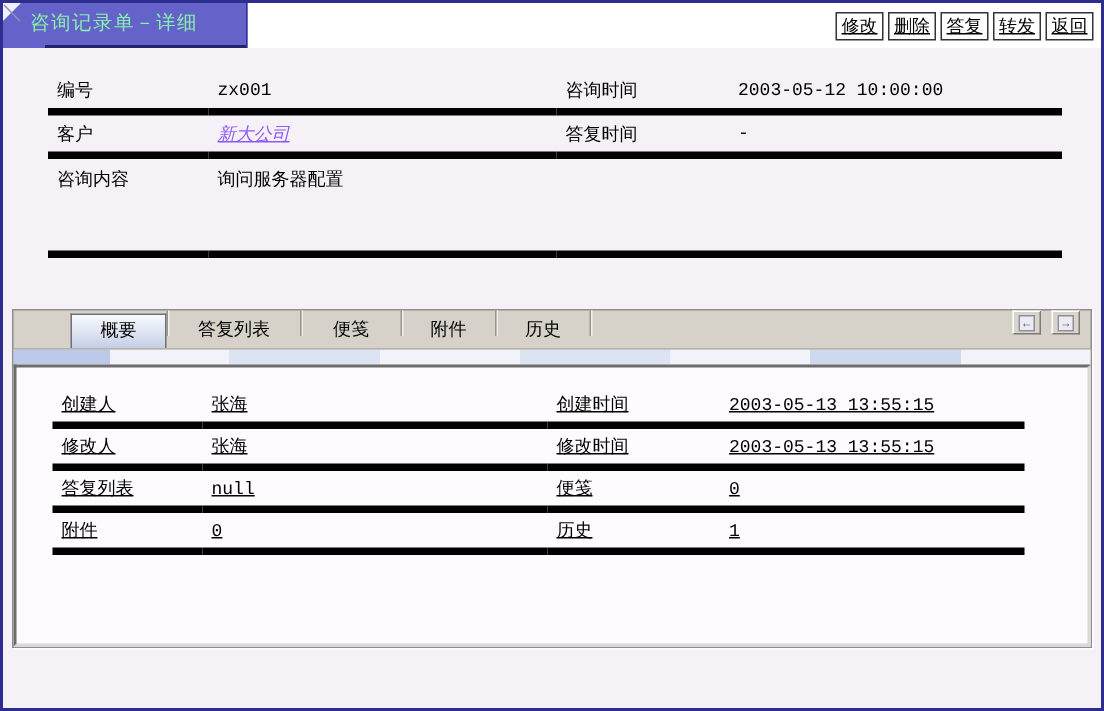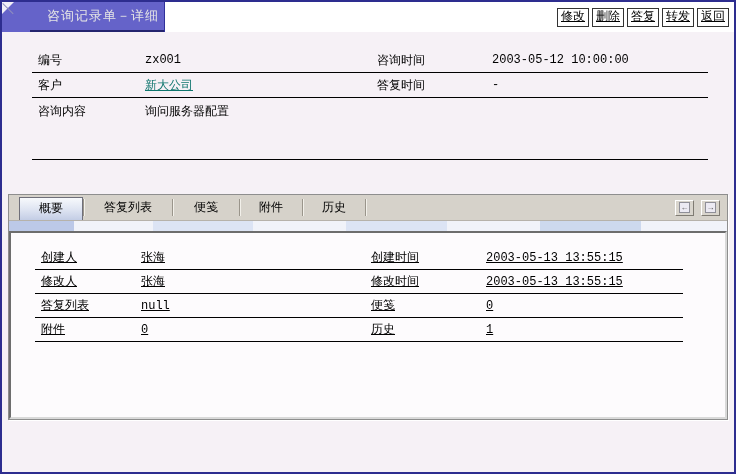--- a/index.html
+++ b/index.html
@@ -1,36 +1,36 @@
 <!DOCTYPE html>
 <html><head>
 <meta charset="utf-8">
 <style>
   html,body{margin:0;padding:0;}
   body{width:736px;height:474px;font-family:"DejaVu Sans","Liberation Sans",sans-serif;font-size:12px;color:#000;}
   .window{position:relative;width:736px;height:474px;box-sizing:border-box;border:2px solid #2d2d8f;background:#f6f1f6;overflow:hidden;}
   
   .header{position:relative;height:30px;background:#ffffff;}
-  .title-tab{position:absolute;left:0;top:0;width:163px;height:30px;box-sizing:border-box;background:#6563c9;border-right:1px solid #30309a;color:#e5e5e5;font-size:13px;line-height:28px;padding-left:45px;letter-spacing:1px;white-space:nowrap;}
+  .title-tab{position:absolute;left:0;top:0;width:163px;height:30px;box-sizing:border-box;background:#6563c9;border-right:1px solid #30309a;color:#86efac;font-size:13px;line-height:28px;padding-left:18px;letter-spacing:1px;white-space:nowrap;}
   .title-tab::after{content:"";position:absolute;left:28px;right:0;bottom:0;height:2px;background:#24246e;}
   .corner{position:absolute;left:0;top:0;width:0;height:0;border-top:12px solid #f2f0f8;border-right:12px solid transparent;}
   .corner-fold{position:absolute;left:1px;top:-11px;width:15px;height:1px;background:#8f8fbe;transform:rotate(45deg);transform-origin:0 0;}
   .toolbar{position:absolute;right:5px;top:6px;display:flex;gap:3px;}
-  .hbtn{border:1px solid #333;background:#fff;padding:1px 3px 2px;font-size:12px;font-family:Liberation Mono, monospace;color:#000;text-decoration:underline;cursor:pointer;line-height:14px;}
+  .hbtn{border:1px solid #333;background:#fff;padding:1px 3px 2px;font-size:12px;font-family:Liberation Serif, serif;color:#000;text-decoration:underline;cursor:pointer;line-height:14px;}
   
   .form-wrap{padding:16px 30px 0 30px;}
   table.grid{border-collapse:collapse;table-layout:fixed;width:676px;font-size:12px;}
-  table.grid td{height:24px;padding:0 0 0 6px;border-bottom:1px solid #000000;white-space:nowrap;overflow:hidden;vertical-align:middle;}
+  table.grid td{height:24px;padding:0 0 0 6px;border-bottom:5px solid #000000;white-space:nowrap;overflow:hidden;vertical-align:middle;}
   td.lbl{color:#000;}
   .mono{font-family:"Liberation Mono","DejaVu Sans Mono",monospace;}
-  a.link{color:#0f766e;text-decoration:underline;cursor:pointer;}
+  a.link{color:#8b5cf6;text-decoration:underline;cursor:pointer;font-style:italic;}
   tr.content-row td{height:56px;vertical-align:top;padding-top:5px;}
   
   .tab-group{margin:34px 6px 0 6px;height:226px;box-sizing:border-box;border:1px solid #8e8e8e;background:#d6d2ca;box-shadow:1px 1px 0 #fff;}
-  .tab-strip{height:25px;display:flex;align-items:center;}
+  .tab-strip{height:25px;display:flex;margin-left:28px;}
   .tab-active{margin:2px 0 0 10px;width:64px;height:23px;box-sizing:border-box;line-height:21px;text-align:center;background:linear-gradient(180deg,#f7f9fc,#dde3f1 55%,#c3cde5);border:1px solid #6f6f7a;border-bottom:none;cursor:pointer;align-self:flex-end;}
   .tab-cell{text-align:center;line-height:25px;cursor:pointer;}
   .tc1{width:88px;}.tc2{width:66px;}.tc3{width:62px;}.tc4{width:62px;}
   .tab-sep{width:1px;height:17px;background:#9a958b;box-shadow:1px 0 0 #f2f0ea;}
   .tab-spacer{flex:1;}
   .scrollbtns{display:flex;gap:7px;margin-right:7px;}
   .scrollbtn{width:19px;height:16px;box-sizing:border-box;background:#d9d5cd;border:1px solid;border-color:#ffffff #7f7b73 #7f7b73 #ffffff;display:flex;align-items:center;justify-content:center;padding:0;cursor:pointer;}
   .scrollbtn .inner{display:block;width:11px;height:11px;box-sizing:border-box;background:#eceaf3;border:1px solid #8f8f98;font-size:8px;line-height:9px;color:#555;text-align:center;}
   .scroll-strip{height:11px;box-sizing:border-box;border-top:1px solid #b6b2aa;background:linear-gradient(90deg,#bcc9e8 0 9%,#f1f3f9 9% 20%,#dce4f4 20% 34%,#f1f3f9 34% 47%,#dce4f4 47% 61%,#f1f3f9 61% 74%,#cdd9ee 74% 88%,#f1f3f9 88%);}
   .tab-content{height:188px;box-sizing:border-box;background:#fdfbfd;border-top:2px solid #6d6d6d;border-left:2px solid #6d6d6d;border-right:2px solid #d9d9d9;border-bottom:2px solid #d9d9d9;padding-top:13px;text-decoration:underline;}

